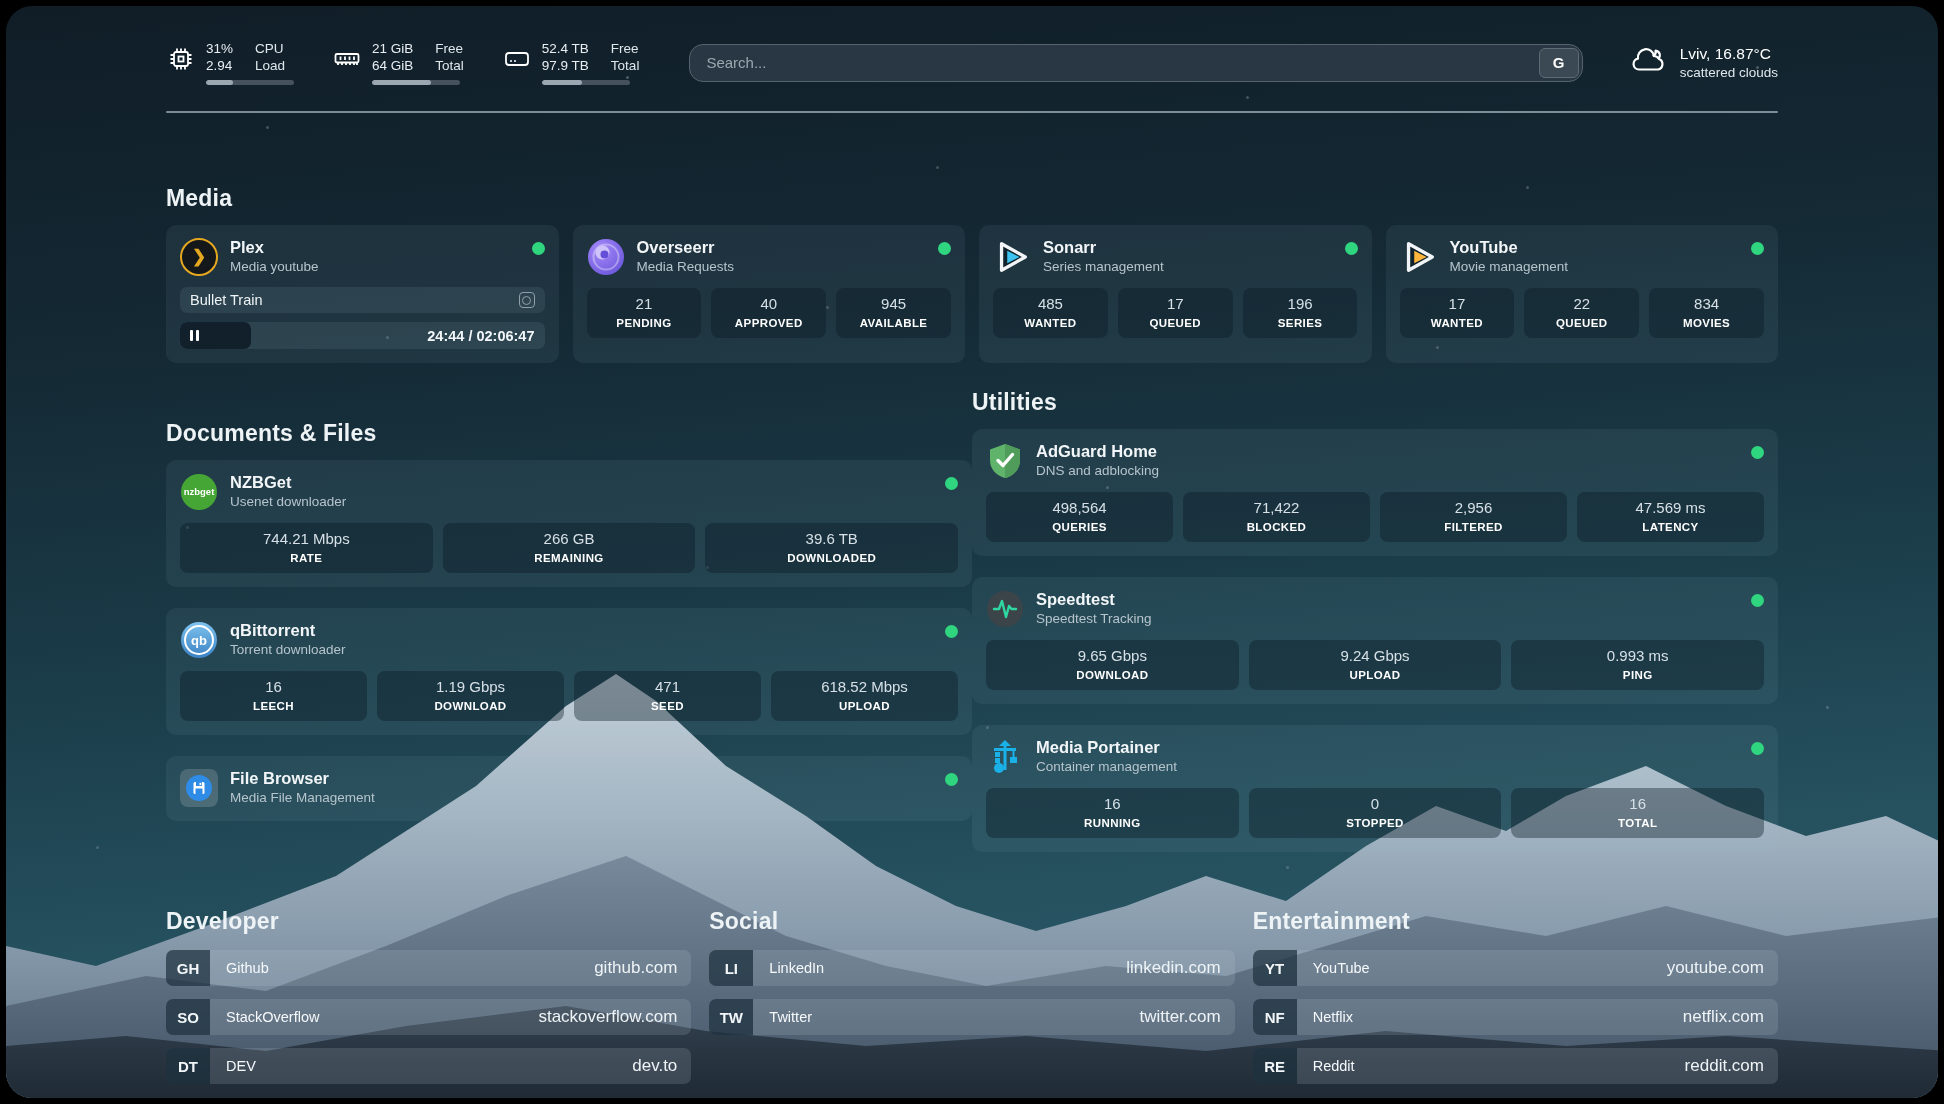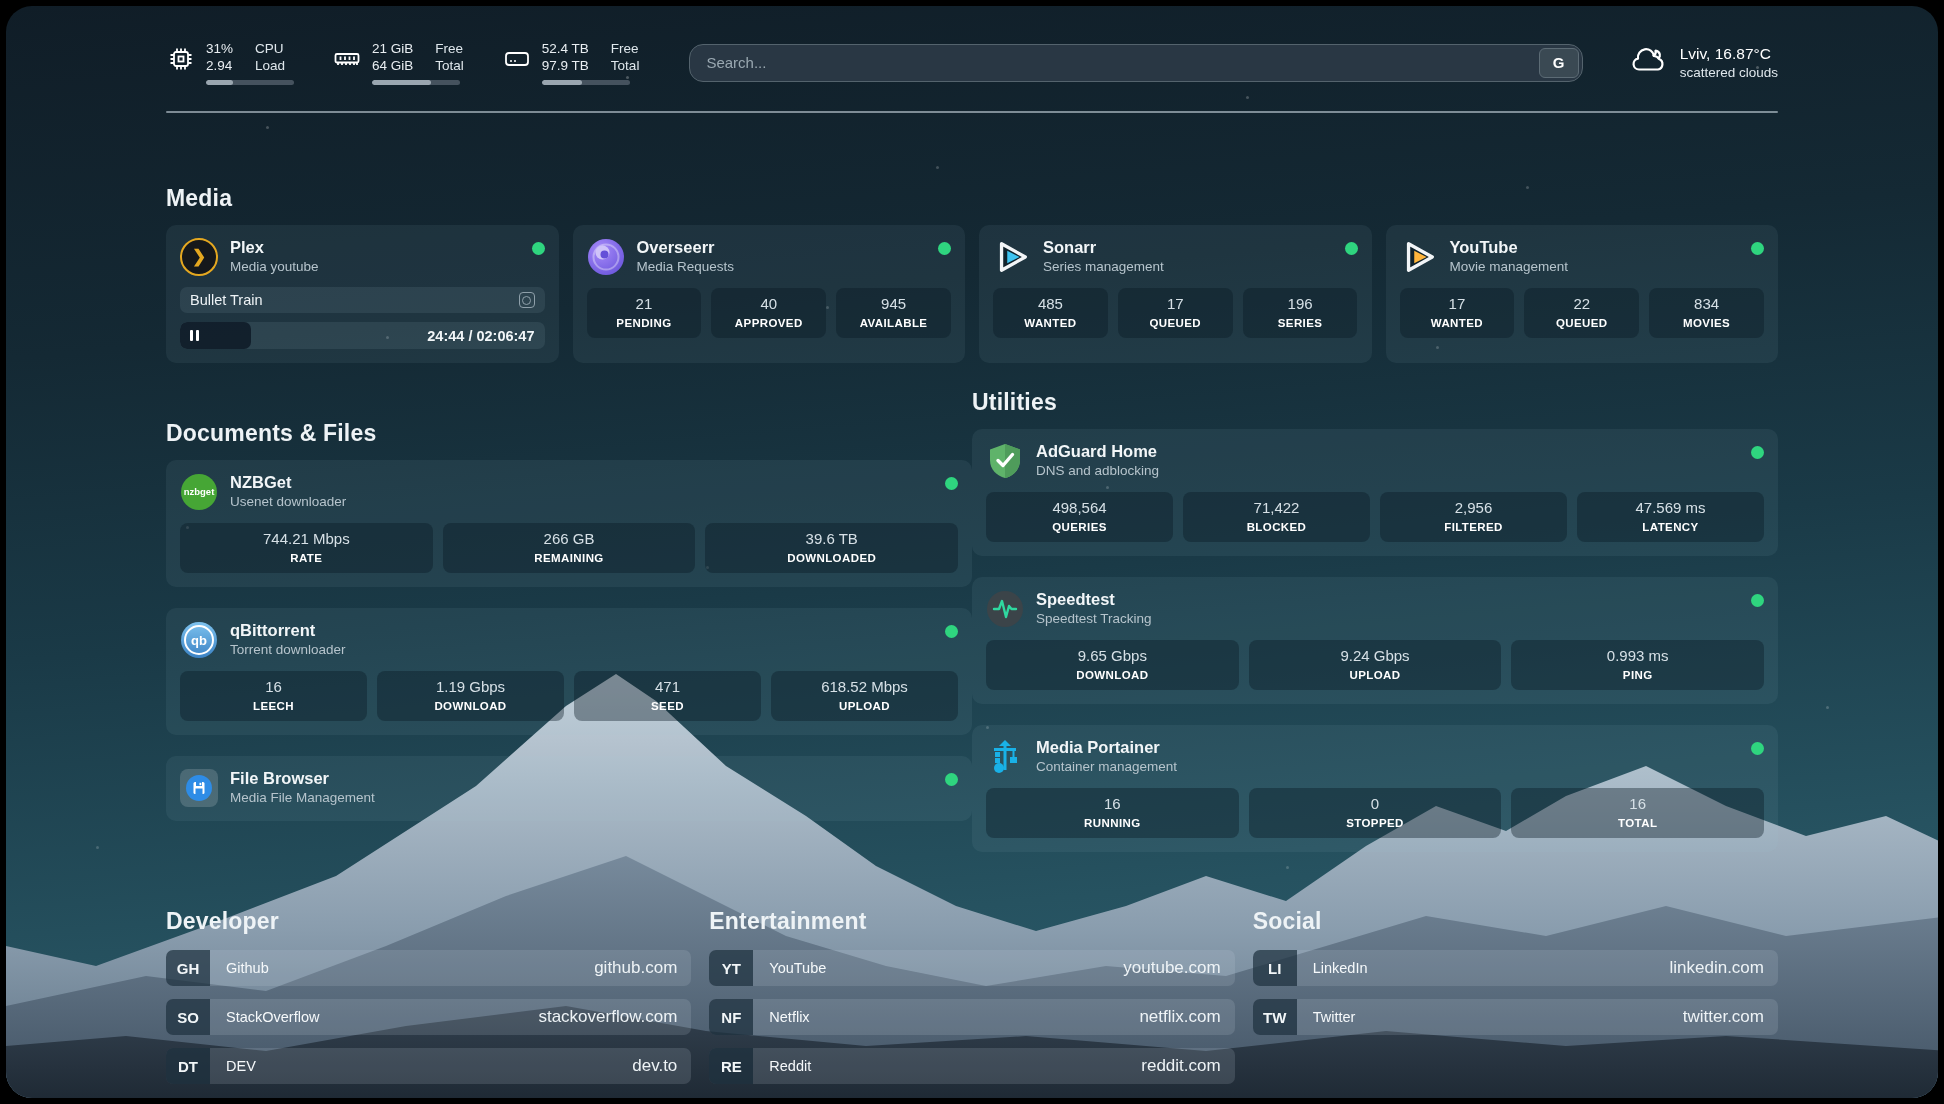--- a/index.html
+++ b/index.html
@@ -567,52 +567,52 @@
           </div>
           <div class="bm-item">
             <span class="bm-abbr">DT</span>
             <span class="bm-name">DEV</span>
             <span class="bm-url">dev.to</span>
           </div>
         </div>
       </div>
 
       <div class="bm-col">
+        <h2 class="sec">Social</h2>
+        <div class="bm-list">
+          <div class="bm-item">
+            <span class="bm-abbr">LI</span>
+            <span class="bm-name">LinkedIn</span>
+            <span class="bm-url">linkedin.com</span>
+          </div>
+          <div class="bm-item">
+            <span class="bm-abbr">TW</span>
+            <span class="bm-name">Twitter</span>
+            <span class="bm-url">twitter.com</span>
+          </div>
+        </div>
+      </div>
+
+      <div class="bm-col">
         <h2 class="sec">Entertainment</h2>
         <div class="bm-list">
           <div class="bm-item">
             <span class="bm-abbr">YT</span>
             <span class="bm-name">YouTube</span>
             <span class="bm-url">youtube.com</span>
           </div>
           <div class="bm-item">
             <span class="bm-abbr">NF</span>
             <span class="bm-name">Netflix</span>
             <span class="bm-url">netflix.com</span>
           </div>
           <div class="bm-item">
             <span class="bm-abbr">RE</span>
             <span class="bm-name">Reddit</span>
             <span class="bm-url">reddit.com</span>
           </div>
         </div>
       </div>
-
-      <div class="bm-col">
-        <h2 class="sec">Social</h2>
-        <div class="bm-list">
-          <div class="bm-item">
-            <span class="bm-abbr">LI</span>
-            <span class="bm-name">LinkedIn</span>
-            <span class="bm-url">linkedin.com</span>
-          </div>
-          <div class="bm-item">
-            <span class="bm-abbr">TW</span>
-            <span class="bm-name">Twitter</span>
-            <span class="bm-url">twitter.com</span>
-          </div>
-        </div>
-      </div>
     </div>
 
   </div>
 </div>
 </div>
 
 </body></html>

